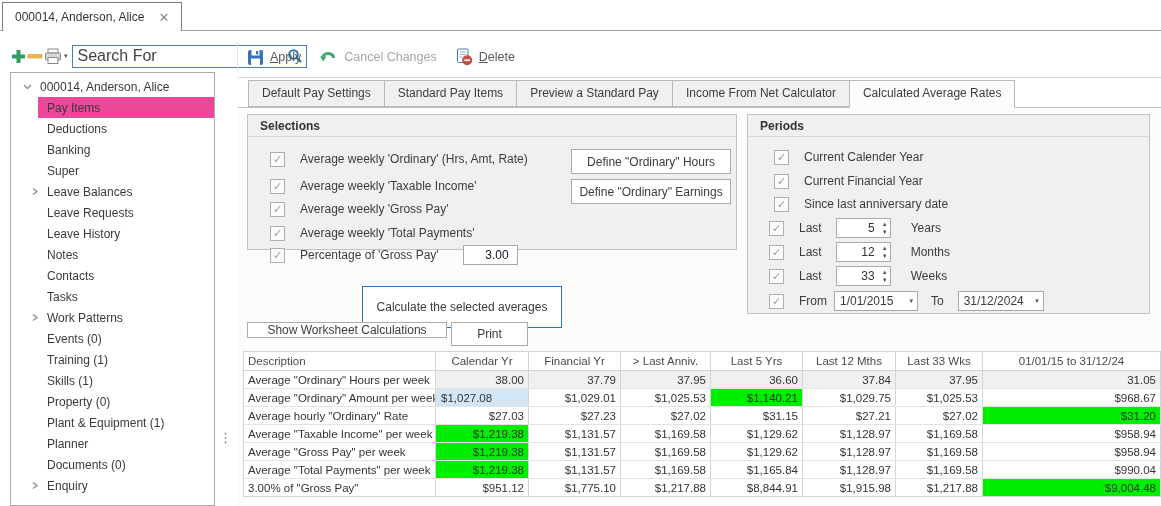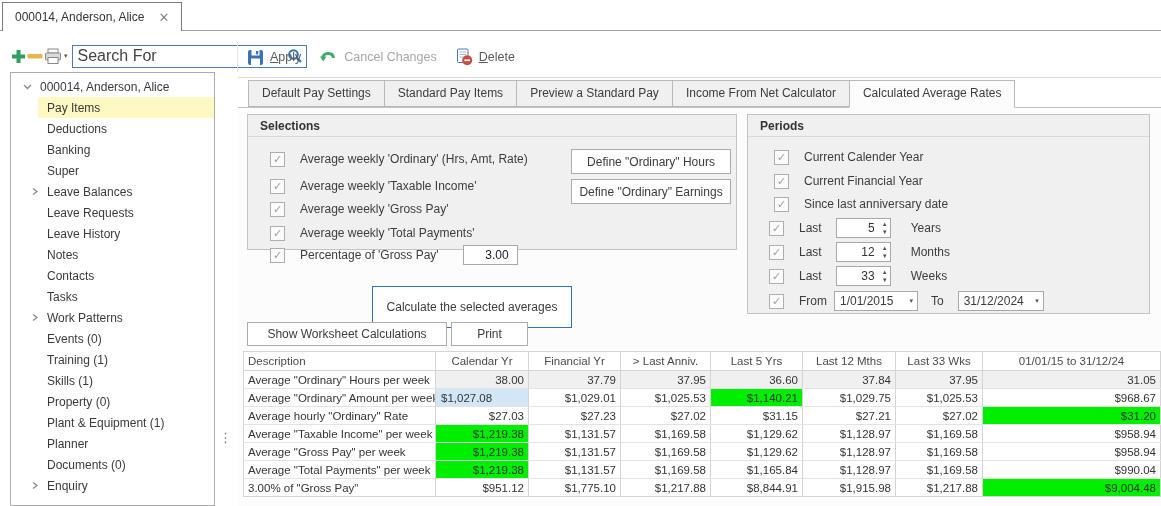--- a/index.html
+++ b/index.html
@@ -22,21 +22,21 @@
   .caret-sm { font-size:7px; color:#555; margin:0 4px 0 1px; }
   .searchbox { flex:1; height:23px; border:1px solid #4d7bae; background:#fff; display:flex; align-items:center; }
   .searchbox input { flex:1; border:none; outline:none; height:19px; padding:0 2px 0 5px; font-family:"Liberation Sans",sans-serif; font-size:16px; color:#333; background:transparent; }
   .searchbox input::placeholder { color:#444; opacity:1; }
   .searchbox .mag { margin-right:3px; display:flex; }
   
   .tree { position:absolute; left:10px; top:72px; width:205px; height:434px; border:1px solid #ababab; background:#fff; overflow:hidden; padding-top:3px; }
   .tree-row { height:21px; display:flex; align-items:center; position:relative; color:#3a3a3a; }
   .tree-row.root { padding-left:12px; gap:8px; }
   .tree-row.child { margin-left:27px; padding-left:9px; }
-  .tree-row.child.selected { background:#fef9c3; }
+  .tree-row.child.selected { background:#ec4899; }
   .tree-row .chev { display:flex; align-items:center; }
   .tree-row.child .chev { position:absolute; left:-7px; top:6px; }
   .grip { position:absolute; left:219px; top:435px; color:#707070; font-size:13px; letter-spacing:0; line-height:5px; }
   
   .r-toolbar { position:absolute; left:247px; top:44px; height:26px; display:flex; align-items:center; gap:18px; font-size:12.5px; }
   .r-toolbar .titem { display:flex; align-items:center; gap:6px; }
   .titem .lbl { color:#5a5a5a; }
   .titem.disabled .lbl { color:#a6a6a6; }
   .u { text-decoration: underline; }
   .toolbar-divider { position:absolute; left:238px; top:77px; width:923px; height:1px; background:#dcdcdc; }
@@ -56,22 +56,22 @@
   .cb-label { margin-left:15px; white-space:nowrap; }
   .defbtn { position:absolute; left:323px; width:160px; height:25px; background:#fff; border:1px solid #ababab; font-family:"Liberation Sans",sans-serif; font-size:12px; color:#3c3c3c; }
   .pct-input { width:55px; height:20px; border:1px solid #a8a8a8; background:#fff; text-align:right; padding-right:8px; font-family:"Liberation Sans",sans-serif; font-size:12px; color:#0f172a; margin-left:24px; }
   .spinbox { width:55px; height:20px; border:1px solid #a8a8a8; background:#fff; display:flex; align-items:center; position:relative; margin-left:14px; }
   .spinbox input { width:38px; border:none; outline:none; text-align:right; font-family:"Liberation Sans",sans-serif; font-size:12px; color:#333; background:transparent; }
   .spin-arrows { position:absolute; right:2px; top:1px; display:flex; flex-direction:column; line-height:8px; font-size:6px; color:#555; }
   .unit { margin-left:20px; }
   .combo { height:20px; border:1px solid #a8a8a8; background:#fff; display:flex; align-items:center; justify-content:space-between; padding:0 4px 0 5px; margin-left:7px; }
   .combo .caret { font-size:7px; color:#555; margin-left:6px; }
   .btn { background:#fff; border:1px solid #ababab; font-family:"Liberation Sans",sans-serif; font-size:12px; color:#3c3c3c; position:absolute; }
-  .btn-calc { left:134px; top:178px; width:200px; height:42px; border:1px solid #2e75b6; }
-  .btn-worksheet { left:9px; top:214px; width:200px; height:24px; }
+  .btn-calc { left:124px; top:178px; width:200px; height:42px; border:1px solid #2e75b6; }
+  .btn-worksheet { left:9px; top:214px; width:200px; height:16px; }
   .btn-print { left:213px; top:214px; width:77px; height:24px; }
   
   .avg-table { position:absolute; left:5px; top:243px; width:917px; border-collapse:collapse; table-layout:fixed; background:#fff; font-size:11.5px; color:#333; }
   .avg-table col.c0{width:192px}.avg-table col.c1{width:93px}.avg-table col.c2{width:92px}.avg-table col.c3{width:90px}
   .avg-table col.c4{width:92px}.avg-table col.c5{width:93px}.avg-table col.c6{width:87px}.avg-table col.c7{width:178px}
   .avg-table th { height:19px; font-weight:normal; color:#4a4a4a; border:1px solid #d4d4d4; background:#fff; text-align:center; white-space:nowrap; overflow:hidden; }
   .avg-table th.desc { text-align:left; padding-left:4px; }
   .avg-table td { height:18px; border-left:1px solid #d4d4d4; border-right:1px solid #d4d4d4; border-bottom:1px solid #e3e3e3; text-align:right; padding:0 4px 0 2px; white-space:nowrap; overflow:hidden; }
   .avg-table td.desc { text-align:left; padding-left:4px; }
   .avg-table tr:last-child td { border-bottom:1px solid #d4d4d4; }

